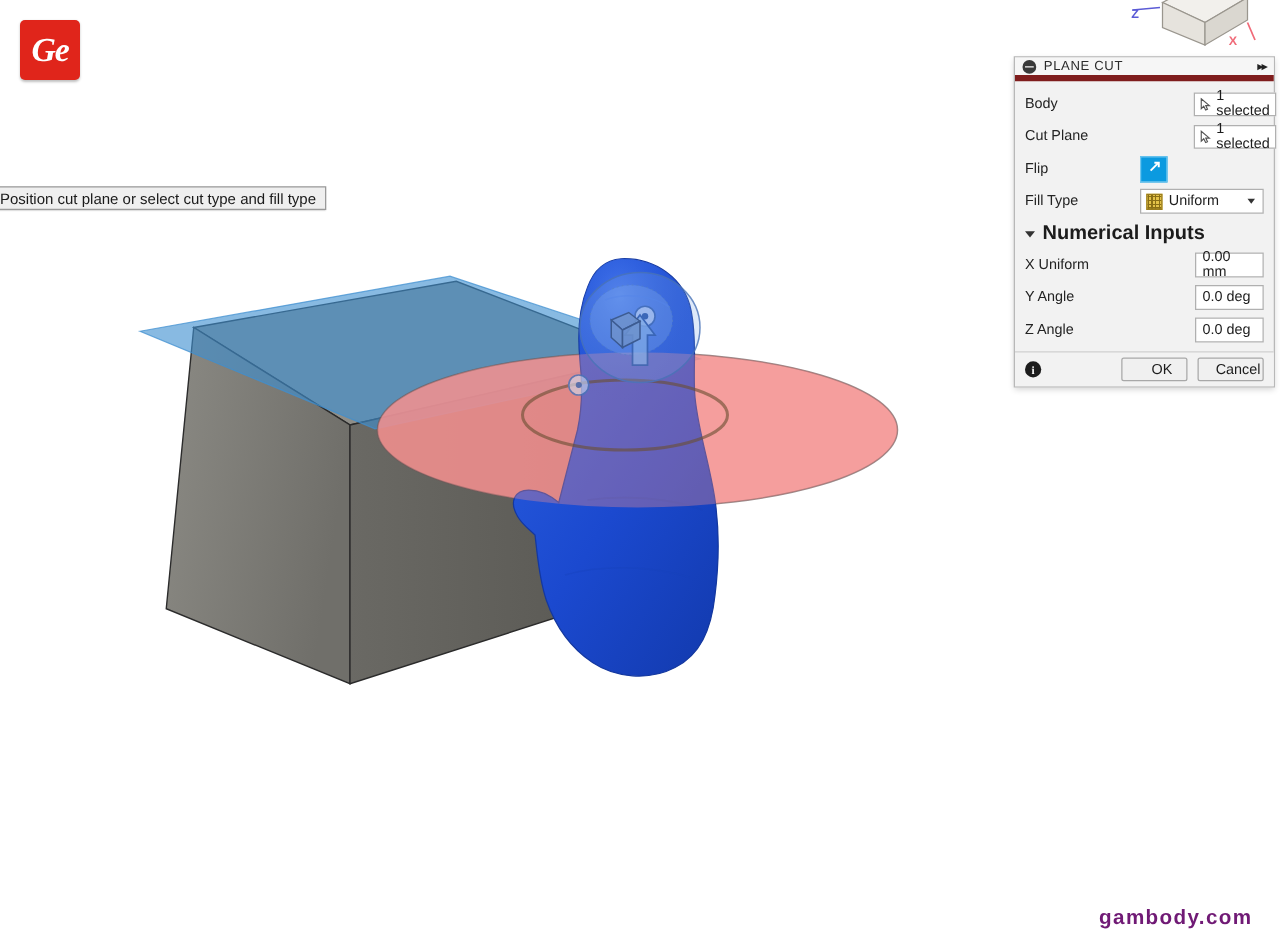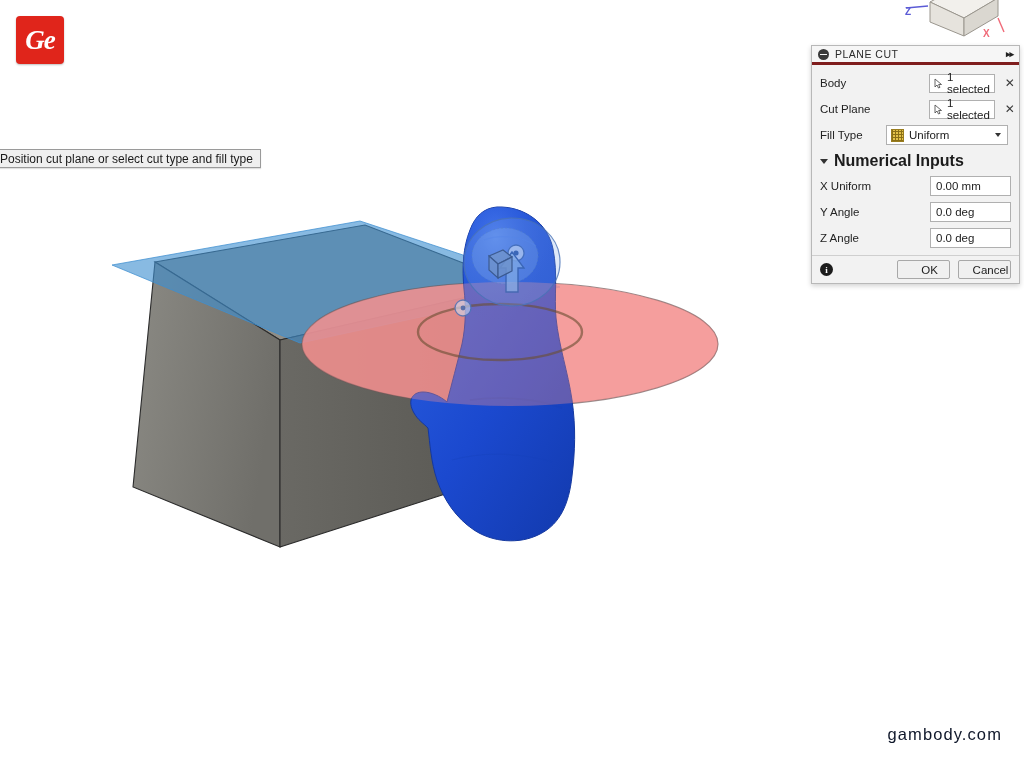--- a/index.html
+++ b/index.html
@@ -37,23 +37,23 @@
     letter-spacing: -1px;
     line-height: 1;
     font-style: italic;
   }
 
   
   #watermark {
     position: absolute;
     right: 22px; bottom: 16px;
     font-size: 16.5px;
-    font-weight: 400;
+    font-weight: 700;
     letter-spacing: 1.1px;
-    color: #0f172a;
+    color: #701a75;
   }
 
   
   #viewcube {
     position: absolute;
     right: 12px; top: -26px;
     width: 120px; height: 74px;
   }
   #viewcube .axis-z {
     position: absolute; left: 13px; top: 32px;
@@ -97,21 +97,21 @@
     box-shadow: 0 2px 5px rgba(0,0,0,0.18);
     font-size: 11.5px;
     color: #1c1c1c;
   }
   .panel-header {
     height: 19px;
     display: flex;
     align-items: center;
     padding: 0 6px;
     background: #f6f6f6;
-    border-bottom: 3px solid #7f1d1d;
+    border-bottom: 5px solid #7f1d1d;
   }
   .panel-header .collapse-icon {
     width: 11px; height: 11px;
     border-radius: 50%;
     background: #3a3a3a;
     position: relative;
     margin-right: 6px;
     flex: 0 0 auto;
   }
   .panel-header .collapse-icon::after {
@@ -134,20 +134,21 @@
     font-weight: 700;
   }
 
   .panel-body { padding: 5px 0 4px 0; }
 
   .field-row {
     display: flex;
     align-items: center;
     height: 26px;
     padding: 0 8px;
+    gap: 26px;
   }
   .field-label {
     width: 66px;
     flex: 0 0 66px;
     font-size: 11.5px;
     color: #232323;
   }
   .select-box {
     flex: 1 1 auto;
     height: 19px;
@@ -424,20 +425,31 @@
           <span class="cursor-icon">
             <svg width="9" height="11" viewBox="0 0 9 11">
               <path d="M1,1 L1,9 L3,7 L4.5,10 L6,9.3 L4.6,6.5 L7.5,6.5 Z" fill="none" stroke="#555" stroke-width="0.9"></path>
             </svg>
           </span>
           <span>1 selected</span>
         </div>
         <span class="clear-x">✕</span>
       </div>
 
+      <div class="field-row">
+        <span class="field-label">Flip</span>
+        <div class="flip-button">
+          <span>
+            <svg width="13" height="13" viewBox="0 0 13 13">
+              <path d="M3.5,9.5 L9.5,3.5" stroke="#ffffff" stroke-width="1.6"></path>
+              <path d="M6.5,3.2 L10,3.2 L10,6.7" fill="none" stroke="#ffffff" stroke-width="1.6"></path>
+            </svg>
+          </span>
+        </div>
+      </div>
 
 
       <div class="field-row">
         <span class="field-label">Fill Type</span>
         <div class="combo">
           <span class="swatch-uniform"></span>
           <span class="combo-text">Uniform</span>
           <span class="caret"></span>
         </div>
       </div>

